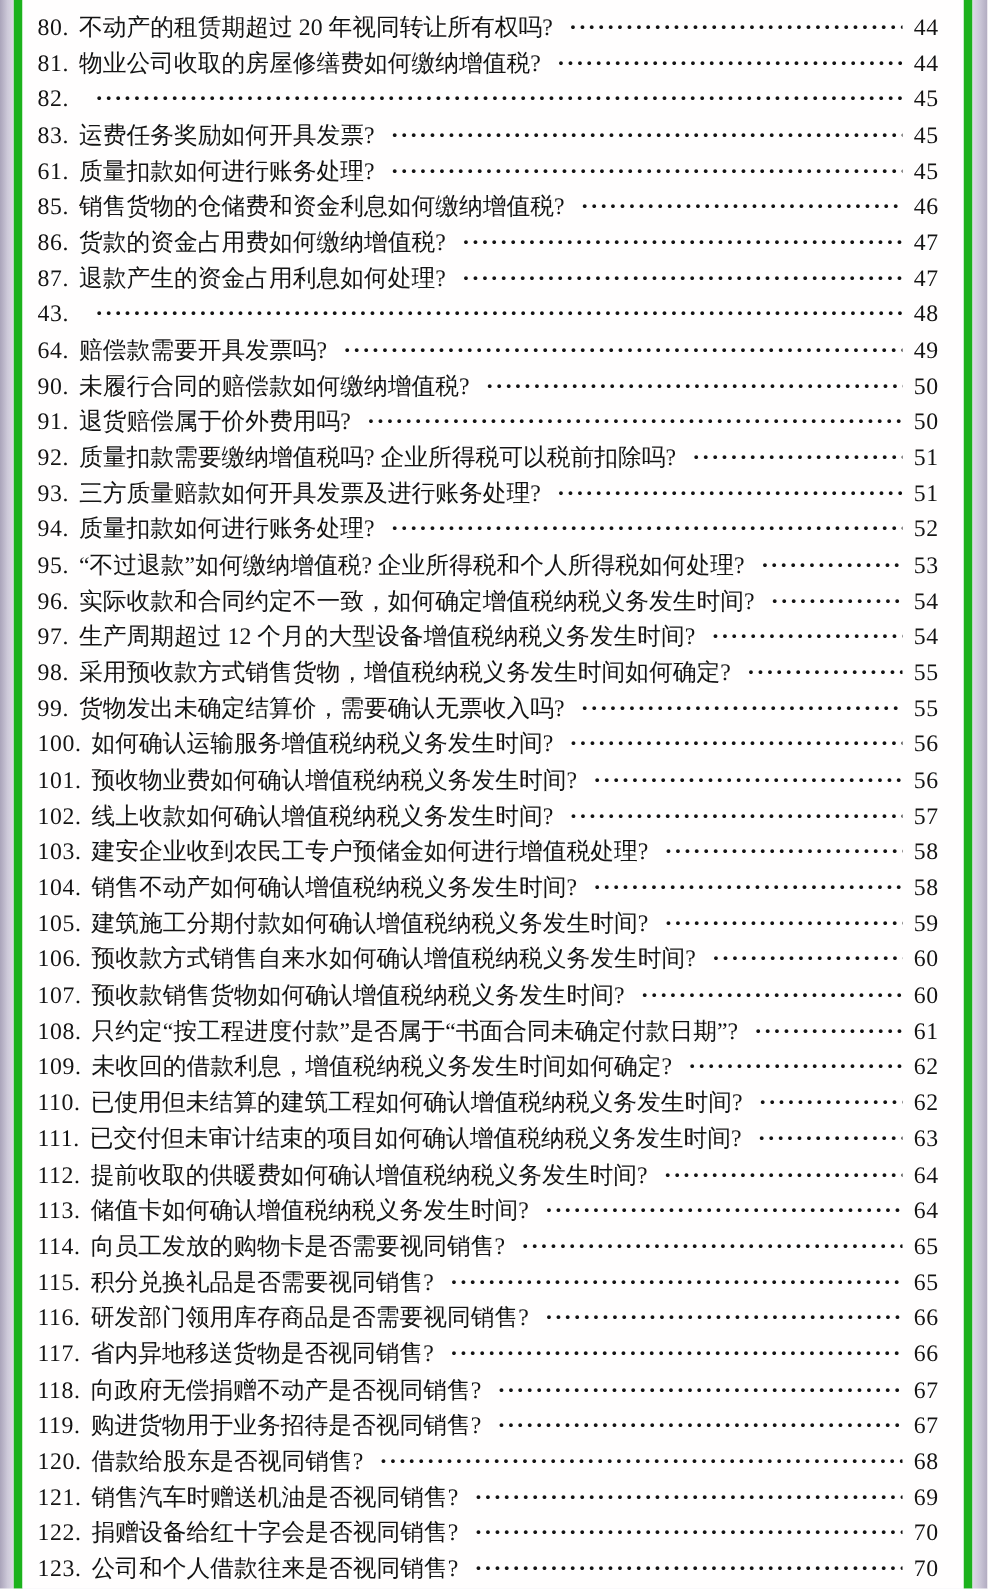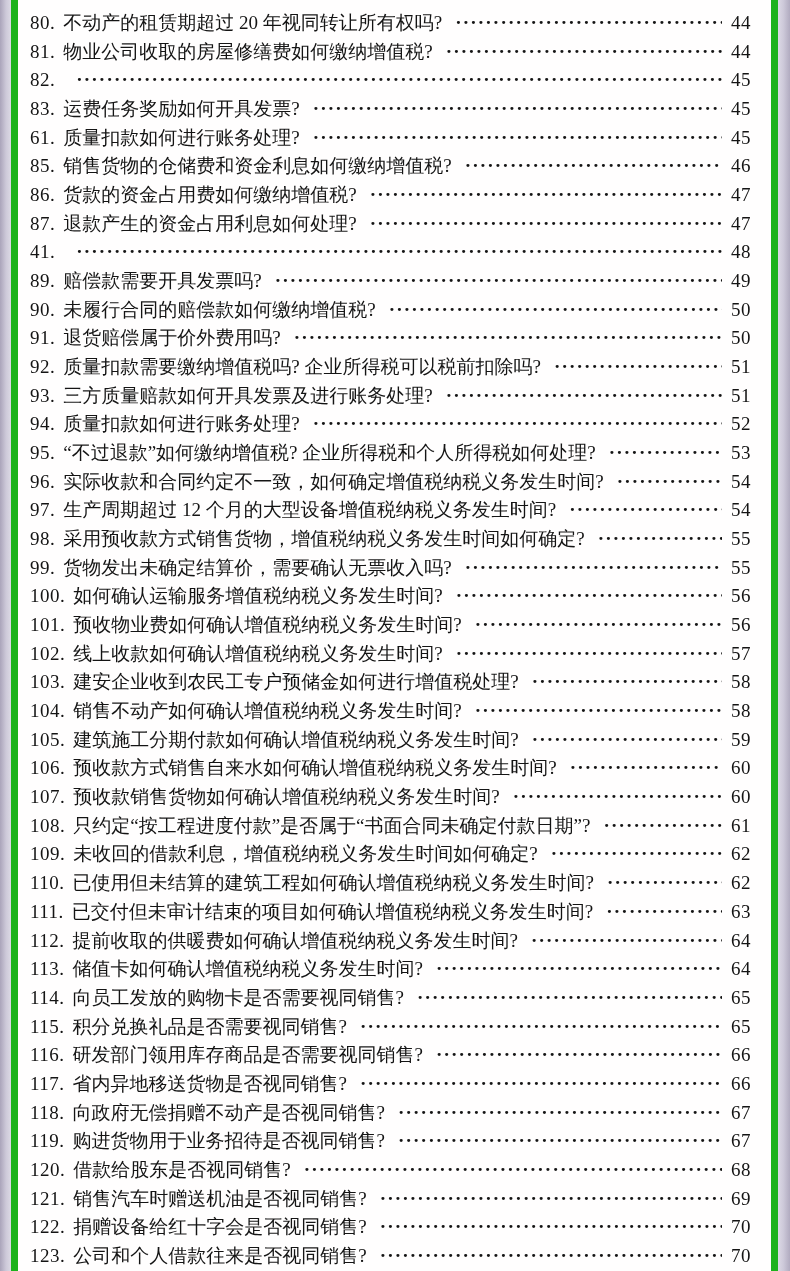--- a/index.html
+++ b/index.html
@@ -111,26 +111,26 @@
     <span class="toc-leader">································································································································································</span>
     <span class="toc-page">47</span>
   </div>
         <div class="toc-row">
     <span class="toc-num">87.</span>
     <span class="toc-title">退款产生的资金占用利息如何处理?</span>
     <span class="toc-leader">································································································································································</span>
     <span class="toc-page">47</span>
   </div>
         <div class="toc-row">
-    <span class="toc-num">41.</span>
+    <span class="toc-num">43.</span>
     <span class="toc-leader">································································································································································</span>
     <span class="toc-page">48</span>
   </div>
         <div class="toc-row">
-    <span class="toc-num">89.</span>
+    <span class="toc-num">64.</span>
     <span class="toc-title">赔偿款需要开具发票吗?</span>
     <span class="toc-leader">································································································································································</span>
     <span class="toc-page">49</span>
   </div>
         <div class="toc-row">
     <span class="toc-num">90.</span>
     <span class="toc-title">未履行合同的赔偿款如何缴纳增值税?</span>
     <span class="toc-leader">································································································································································</span>
     <span class="toc-page">50</span>
   </div>

